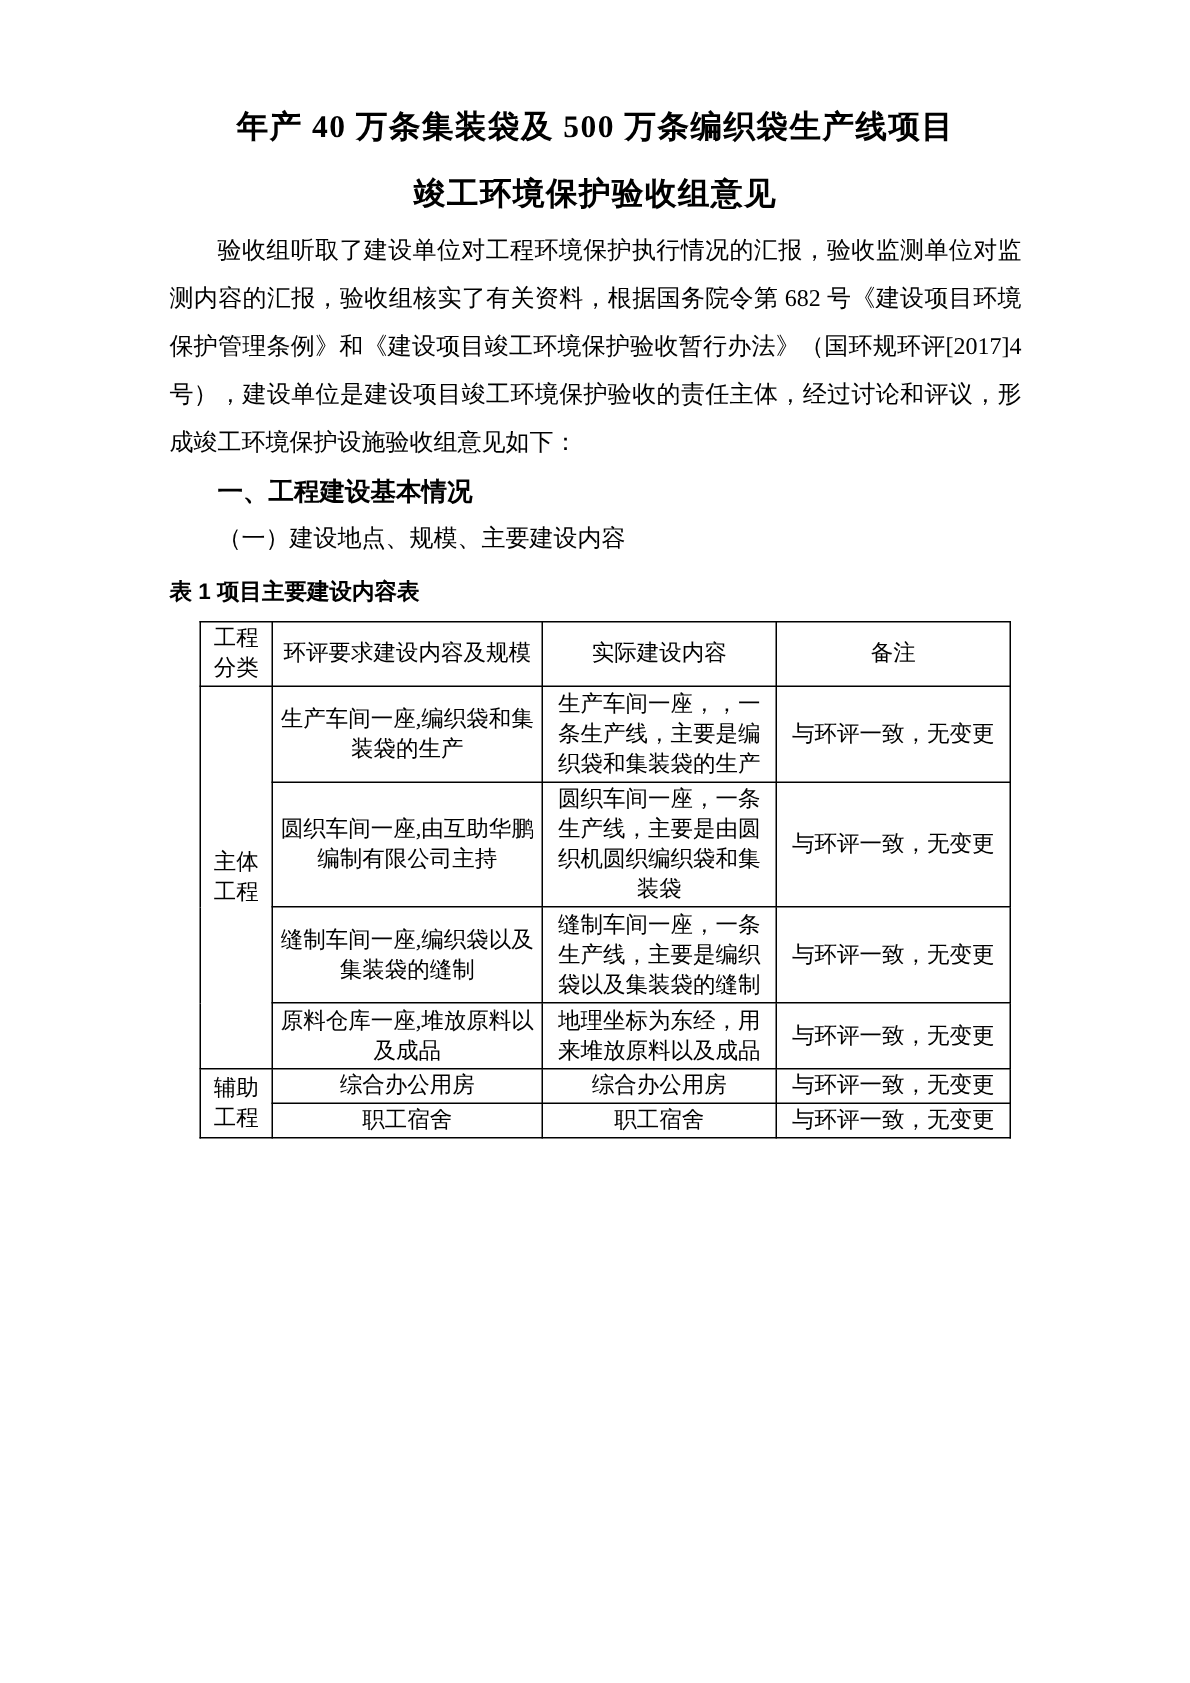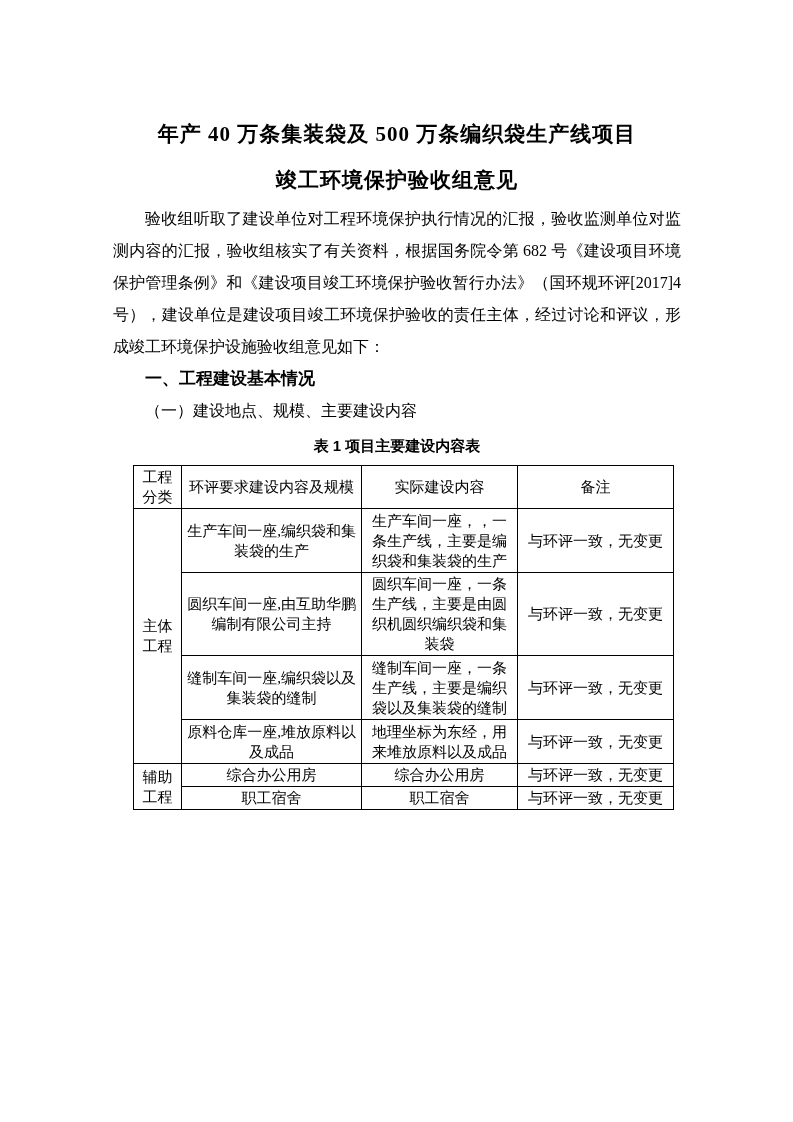--- a/index.html
+++ b/index.html
@@ -5,44 +5,43 @@
   * { margin: 0; padding: 0; box-sizing: border-box; }
   html, body { background: #ffffff; }
   .page {
     position: relative;
     width: 793px;
     height: 1122px;
     margin: 0 auto;
     background: #ffffff;
     color: #000000;
     font-family: "Liberation Serif", "DejaVu Serif", serif;
-    padding: 112px 112px 0 113px;
+    padding: 62px 112px 0 113px;
     overflow: hidden;
   }
   .doc-title { text-align: center; font-weight: bold; }
   .title-line { font-size: 21px; line-height: 45px; letter-spacing: 1px; }
   .title-emph { font-family: "Liberation Sans", "DejaVu Sans", sans-serif; margin-top: 36px; }
   .para {
     font-size: 16px;
     line-height: 32px;
     text-align: justify;
     text-indent: 32px;
   }
   .para.first { margin-top: 8px; }
   .heading {
     font-size: 17px;
     line-height: 32px;
     text-indent: 32px;
     font-weight: bold;
     font-family: Liberation Serif, serif;
   }
-  .subheading { font-size: 16px; line-height: 32px; text-indent: 32px; }
+  .subheading { font-size: 16px; line-height: 32px; text-indent: 32px; font-family: Liberation Mono, monospace; }
   .table-caption {
     margin-top: 4px;
-    text-align: center;
     font-weight: bold;
     font-size: 15px;
     line-height: 30px;
     font-family: "Liberation Sans", "DejaVu Sans", sans-serif;
   }
   table.content-table {
     border-collapse: collapse;
     table-layout: fixed;
     width: 540px;
     margin: 4px 0 0 20px;

